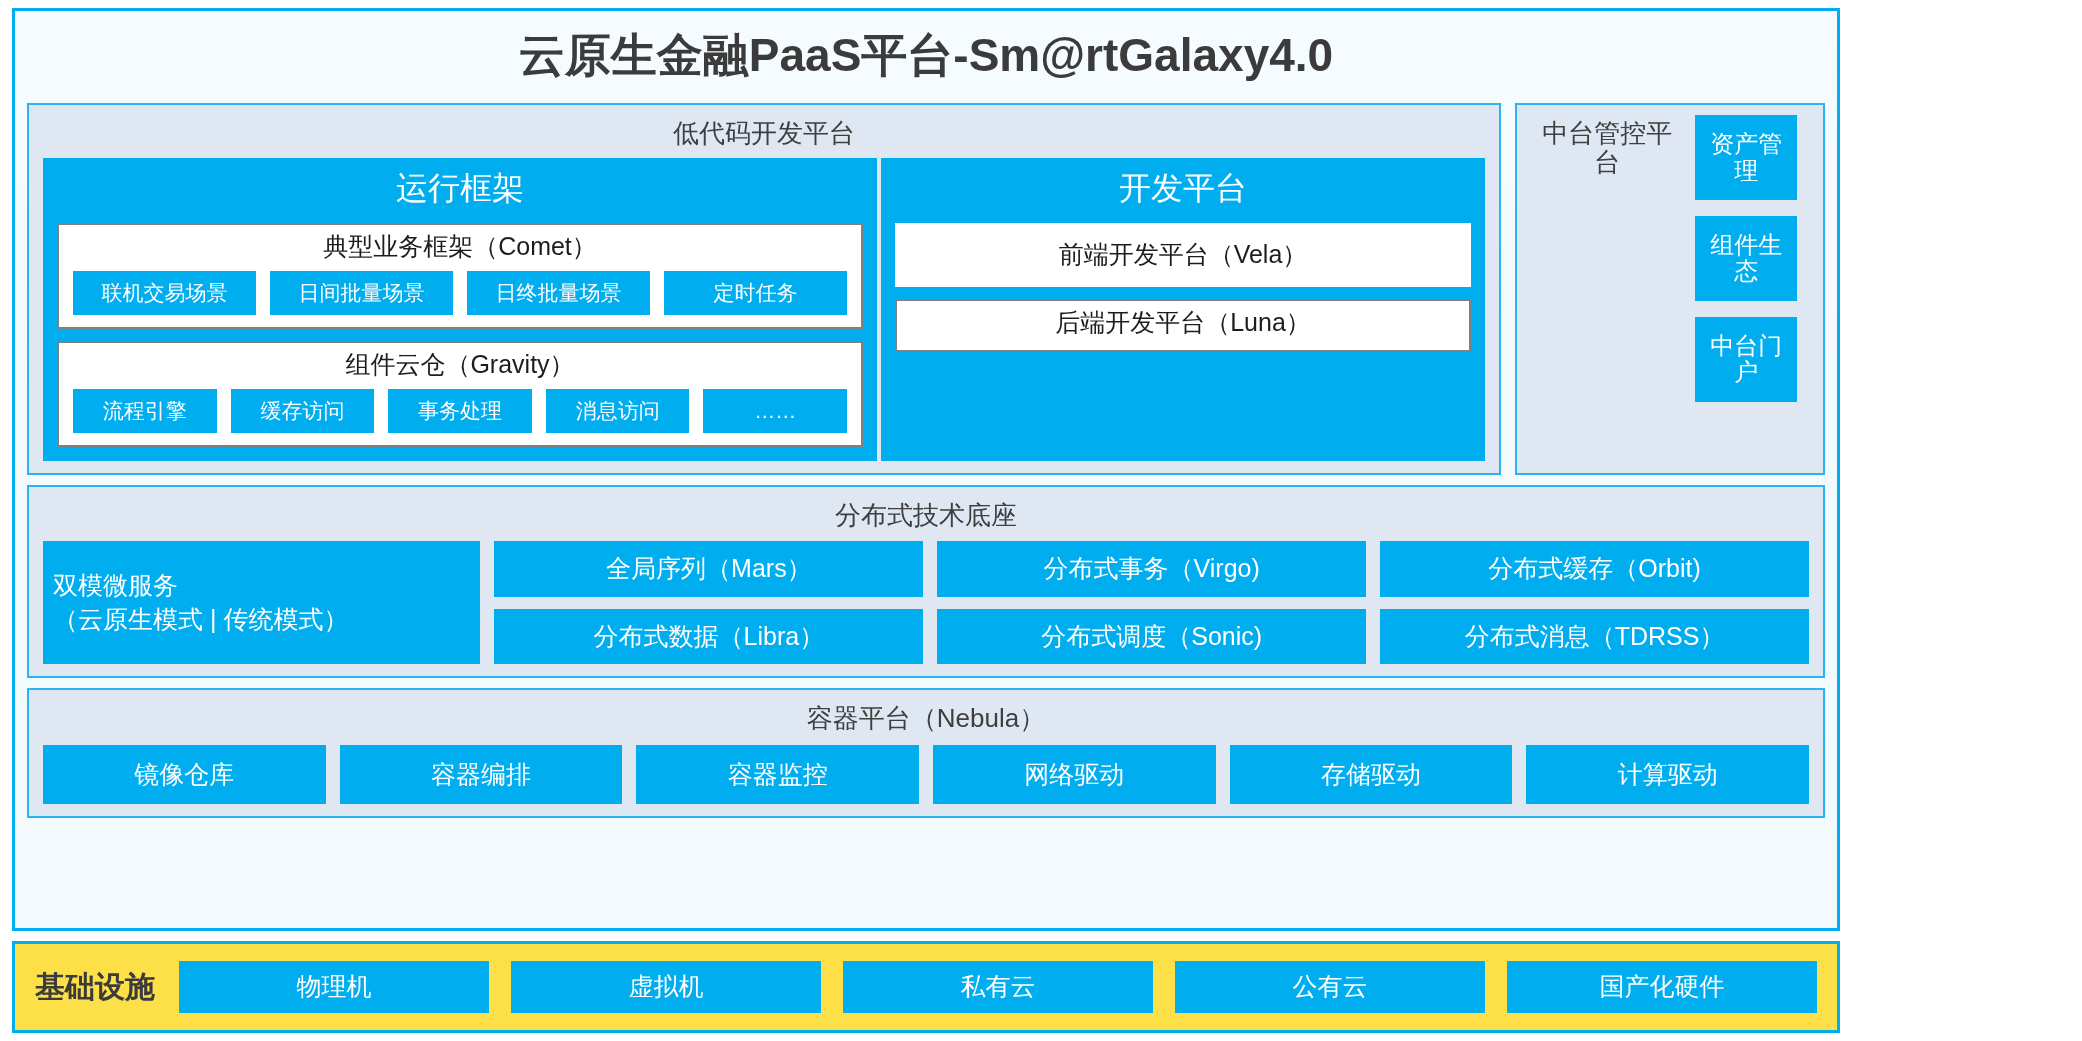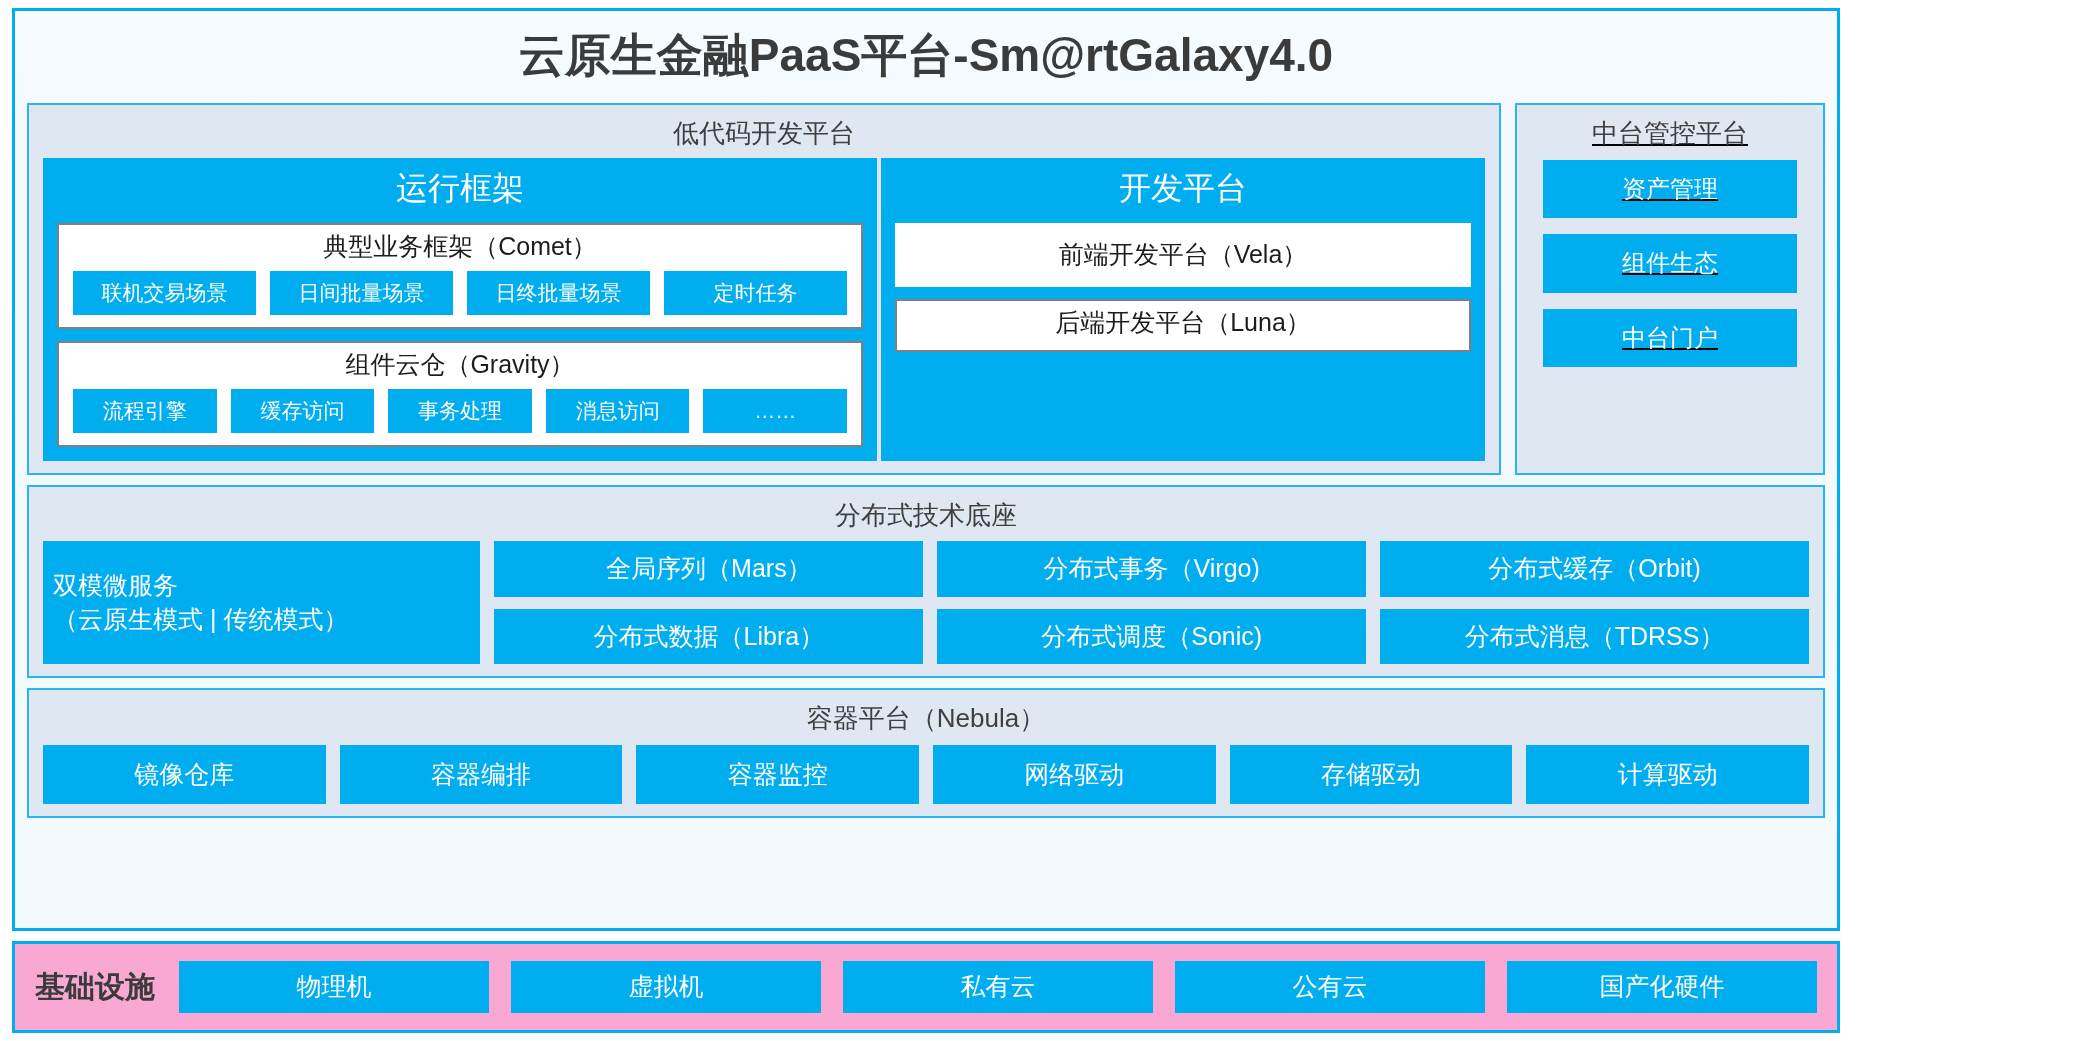--- a/index.html
+++ b/index.html
@@ -43,21 +43,21 @@
     font-weight: 400;
     padding: 6px 0 10px 0;
     line-height: 1.1;
   }
 
   
   .row-top { display: flex; gap: 14px; align-items: stretch; }
   .lowcode { flex: 1 1 auto; display: flex; flex-direction: column; }
   .lowcode-inner { display: flex; gap: 4px; align-items: stretch; flex: 1 1 auto; border-radius: 15px; }
 
-  .ctrl { width: 310px; flex: 0 0 310px; display: flex; flex-direction: column; text-decoration: underline; }
+  .ctrl { width: 310px; flex: 0 0 310px; display: flex; flex-direction: row; }
   .ctrl-list { display: flex; flex-direction: column; gap: 16px; padding: 2px 12px 4px 12px; flex: 1 1 auto; justify-content: flex-start; }
   .ctrl-item {
     background: #00aeef; color: #ffffff;
     text-align: center; font-size: 24px;
     padding: 16px 4px; line-height: 1.1;
   }
 
   
   .bluecard {
     background: #00aeef;
@@ -122,21 +122,21 @@
   
   .cont-row { display: flex; gap: 14px; padding-top: 2px; }
   .cont-cell {
     flex: 1 1 0; background: #00aeef; color: #ffffff; text-align: center;
     font-size: 25px; padding: 16px 4px; line-height: 1.1;
   }
 
   
   .infra {
     border: 3px solid #00aeef;
-    background: #f9a8d4;
+    background: #fde047;
     display: flex; align-items: center; gap: 16px;
     padding: 14px 20px; height: 92px; flex: 0 0 92px;
   }
   .infra-label { font-size: 30px; font-weight: 700; color: #3b3b3b; white-space: nowrap; padding-right: 8px; }
   .infra-items { display: flex; gap: 22px; flex: 1 1 auto; }
   .infra-item {
     flex: 1 1 0; background: #00aeef; color: #ffffff; text-align: center;
     font-size: 25px; padding: 12px 1px; line-height: 1.1;
   }
 </style>

